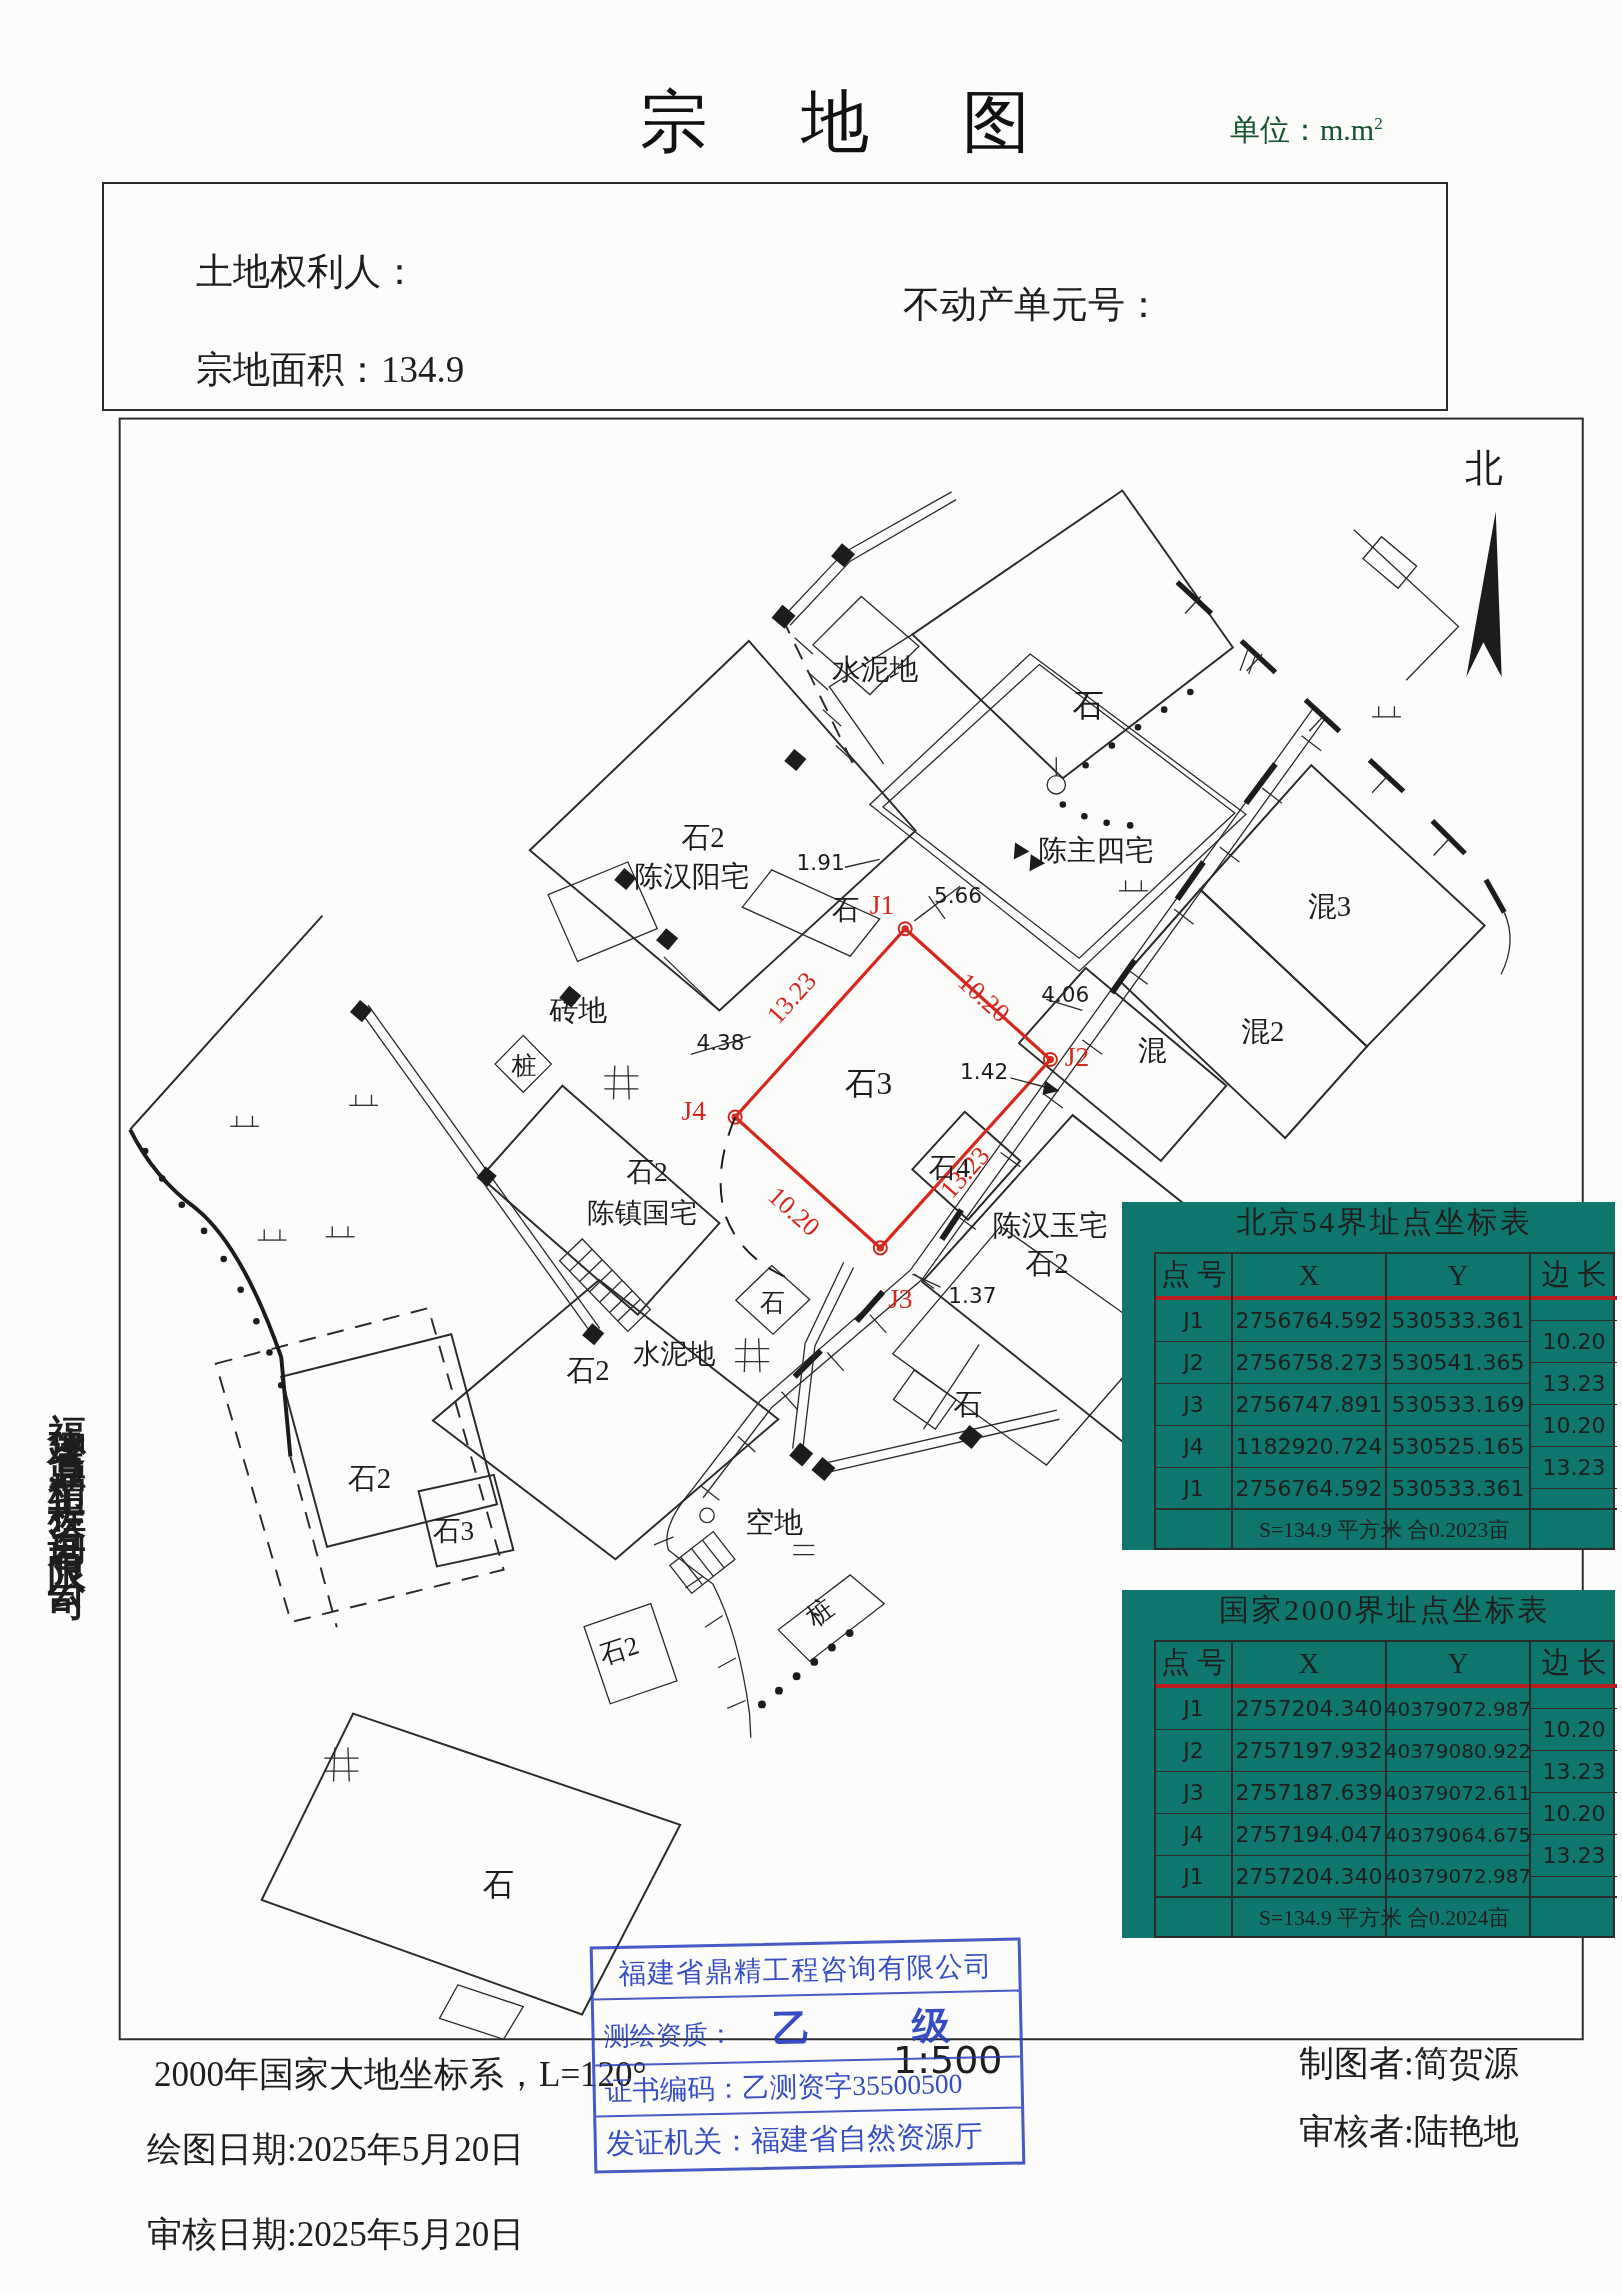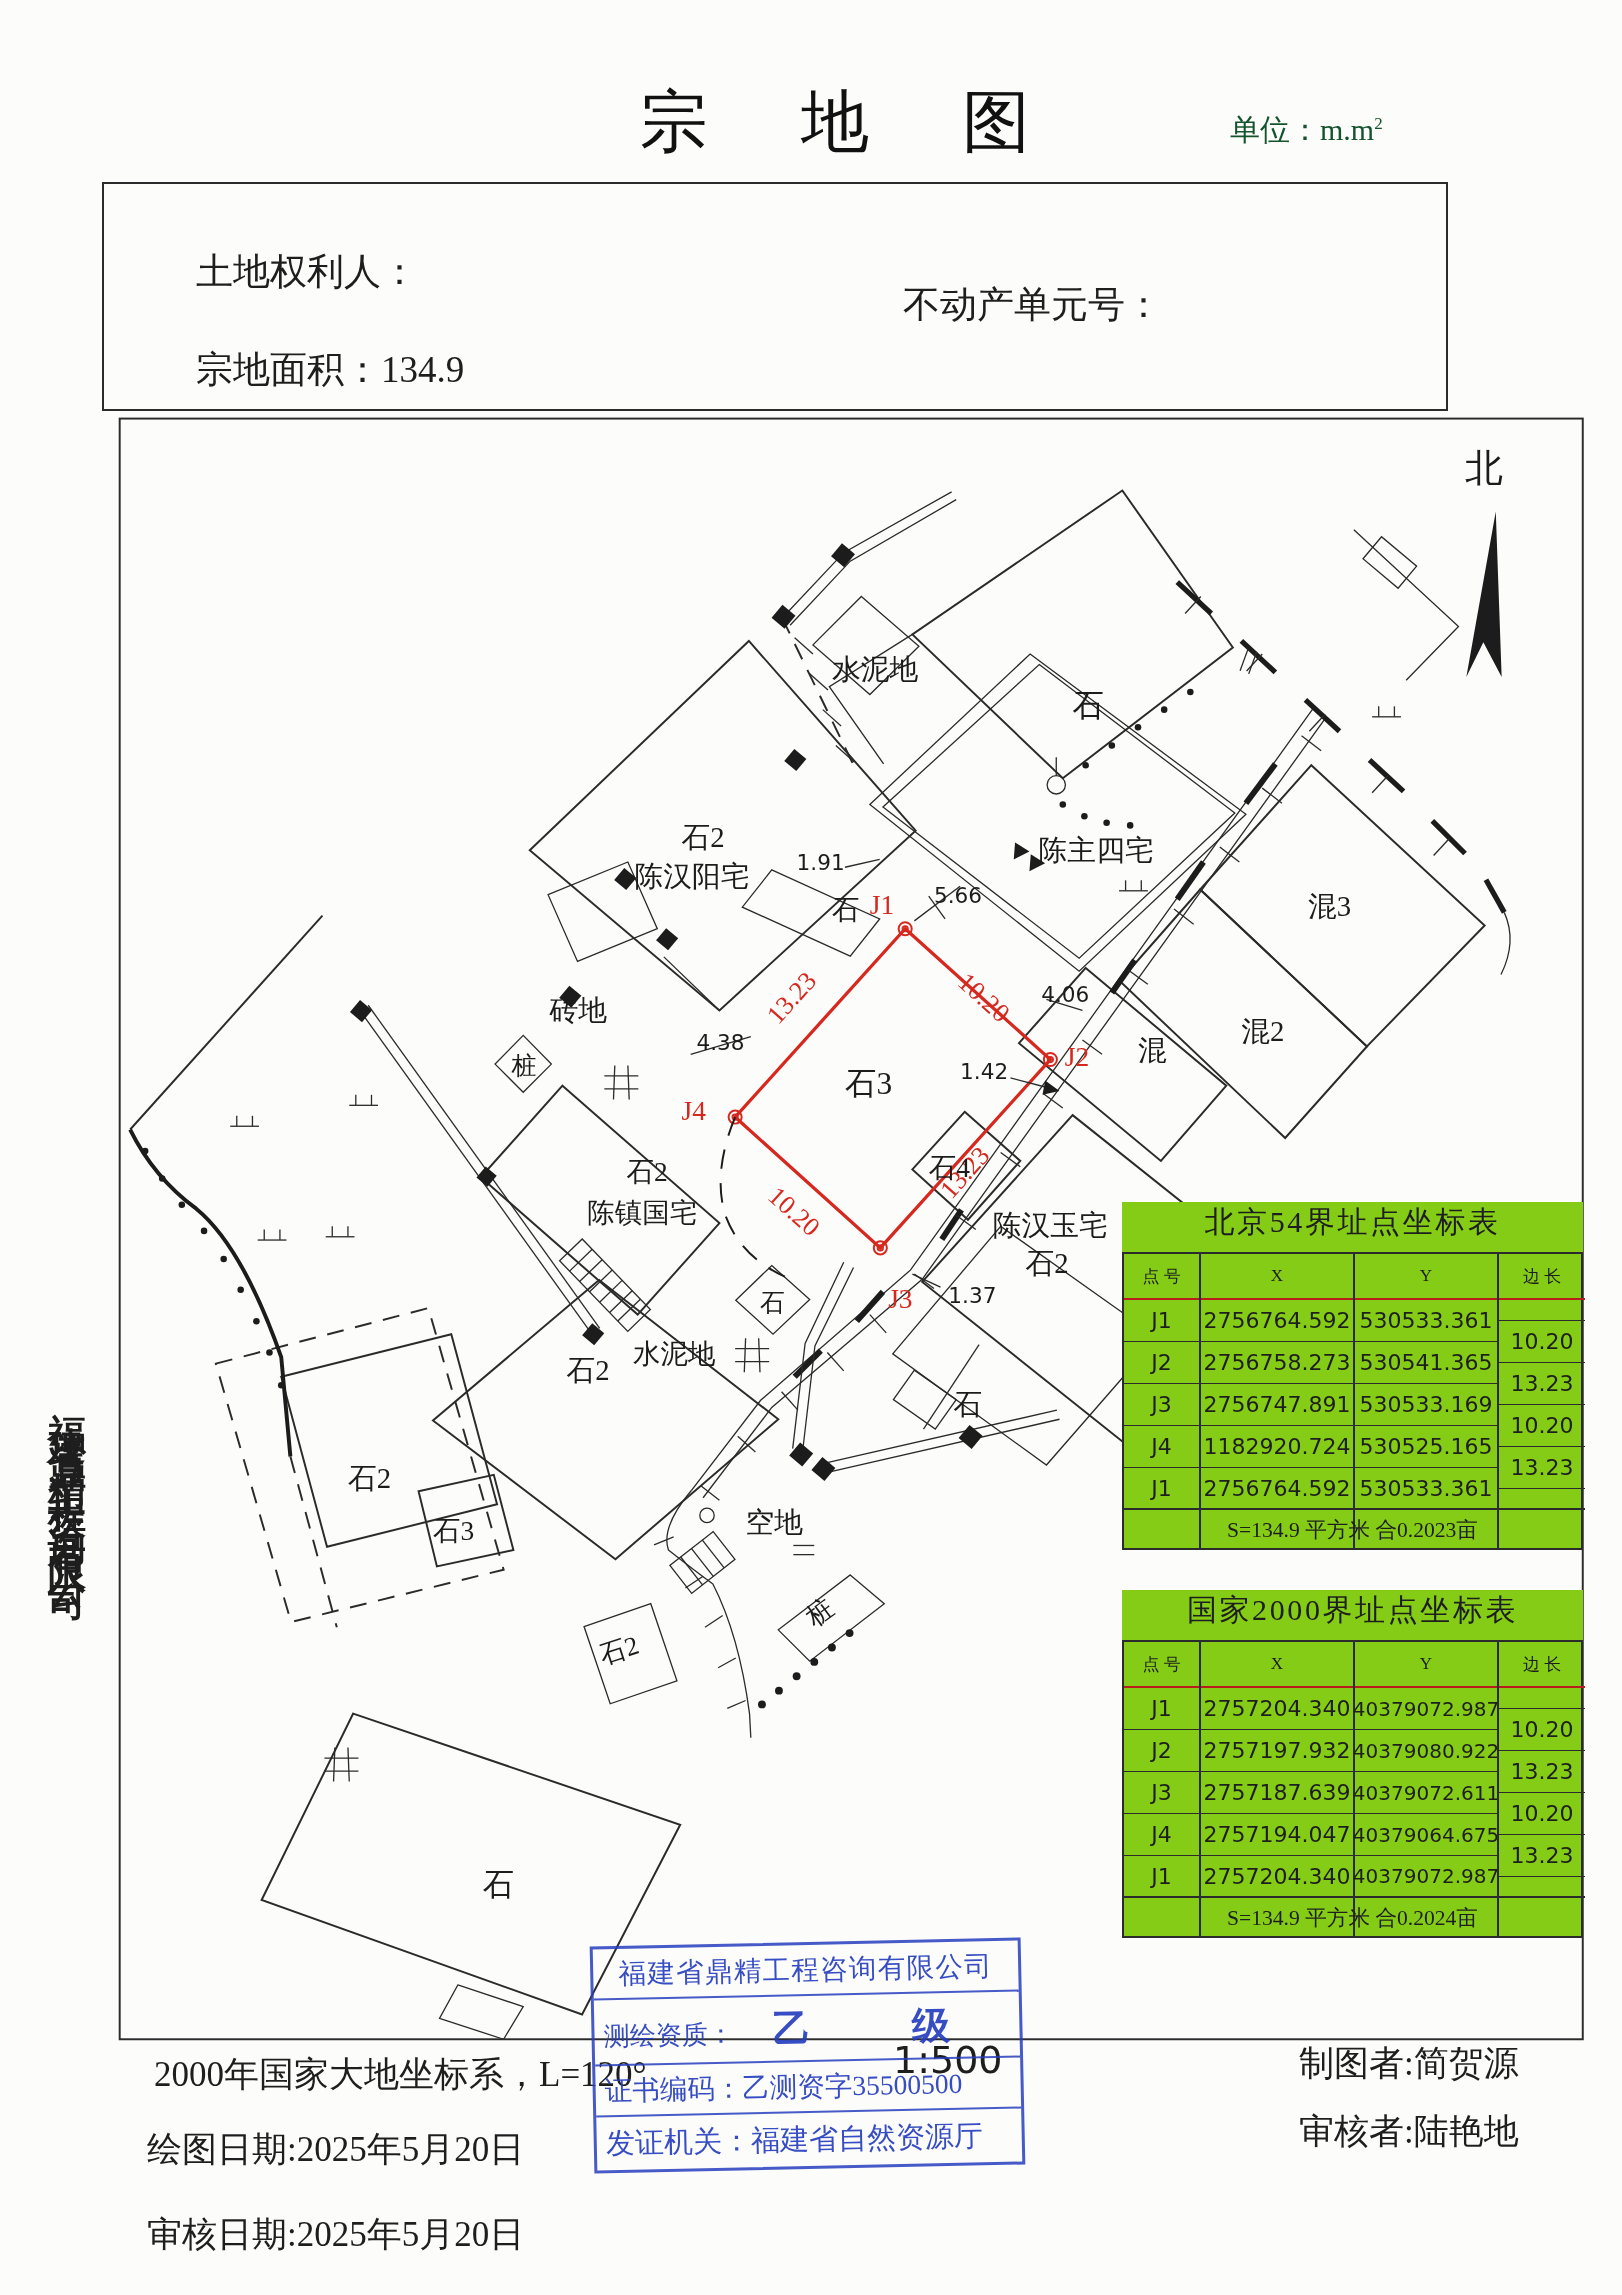--- a/index.html
+++ b/index.html
@@ -20,30 +20,30 @@
   #map-wrap{left:0;top:0;width:1622px;height:2295px;z-index:1;}
   svg text{font-family:"Liberation Serif", serif;fill:#1c1c1c;}
   svg text.num{font-family:"DejaVu Sans", sans-serif;font-size:33px;}
   svg text.red{fill:#d6281e;}
   svg .ln{stroke:#2b2b2b;stroke-width:3;fill:none;}
   svg .thin{stroke:#2b2b2b;stroke-width:2;fill:none;}
   svg .redln{stroke:#d6281e;stroke-width:5;fill:none;}
   svg .dash{stroke:#2b2b2b;stroke-width:3;fill:none;stroke-dasharray:26 18;}
   svg .blk{fill:#1c1c1c;stroke:none;}
   
-  .ctable{position:absolute;width:461px;background:#84cc16;z-index:3;font-family:"DejaVu Sans", sans-serif;}
+  .ctable{position:absolute;width:461px;background:#0f766e;z-index:3;font-family:"DejaVu Sans", sans-serif;padding-left:32px;}
   .ctable .ttl{text-align:center;font-family:"Liberation Serif", serif;font-size:30px;margin-bottom:9.2px;letter-spacing:2.6px;}
   .tbox{position:relative;border:2px solid #2b2b2b;height:294px;}
   .col{position:absolute;top:0;height:100%;box-sizing:border-box;}
   .c0{left:0;width:75px;}
   .c1{left:75px;width:154px;border-left:2px solid #2b2b2b;}
   .c2{left:229px;width:144px;border-left:2px solid #2b2b2b;}
   .c3{left:373px;width:88px;border-left:2px solid #2b2b2b;}
   .cell{display:flex;align-items:center;justify-content:center;box-sizing:border-box;font-size:22px;}
-  .hcell{height:46px;font-family:"Liberation Serif", serif;font-size:17px;border-bottom:2px solid #b91c1c;}
+  .hcell{height:46px;font-family:"Liberation Serif", serif;font-size:29px;border-bottom:4px solid #b91c1c;}
   .dcell{height:42px;border-bottom:1.3px solid #2b2b2b;}
   .dcell.last{border-bottom:2px solid #2b2b2b;}
   .ecell{height:42px;border-bottom:1.3px solid #2b2b2b;}
   .eblank{height:21px;border-bottom:1.3px solid #2b2b2b;}
   .eblank.bot{border-bottom:2px solid #2b2b2b;}
   .sumrow{position:absolute;left:0;right:0;bottom:0;height:37px;display:flex;align-items:center;
           justify-content:center;font-size:21.6px;font-family:"Liberation Serif", serif;}
   
   #stamp{left:592px;top:1942px;width:425px;z-index:4;border:3.3px solid rgba(38,62,190,.85);
          color:rgba(38,62,190,.92);transform:rotate(-1.2deg);background:rgba(255,255,255,0);}

